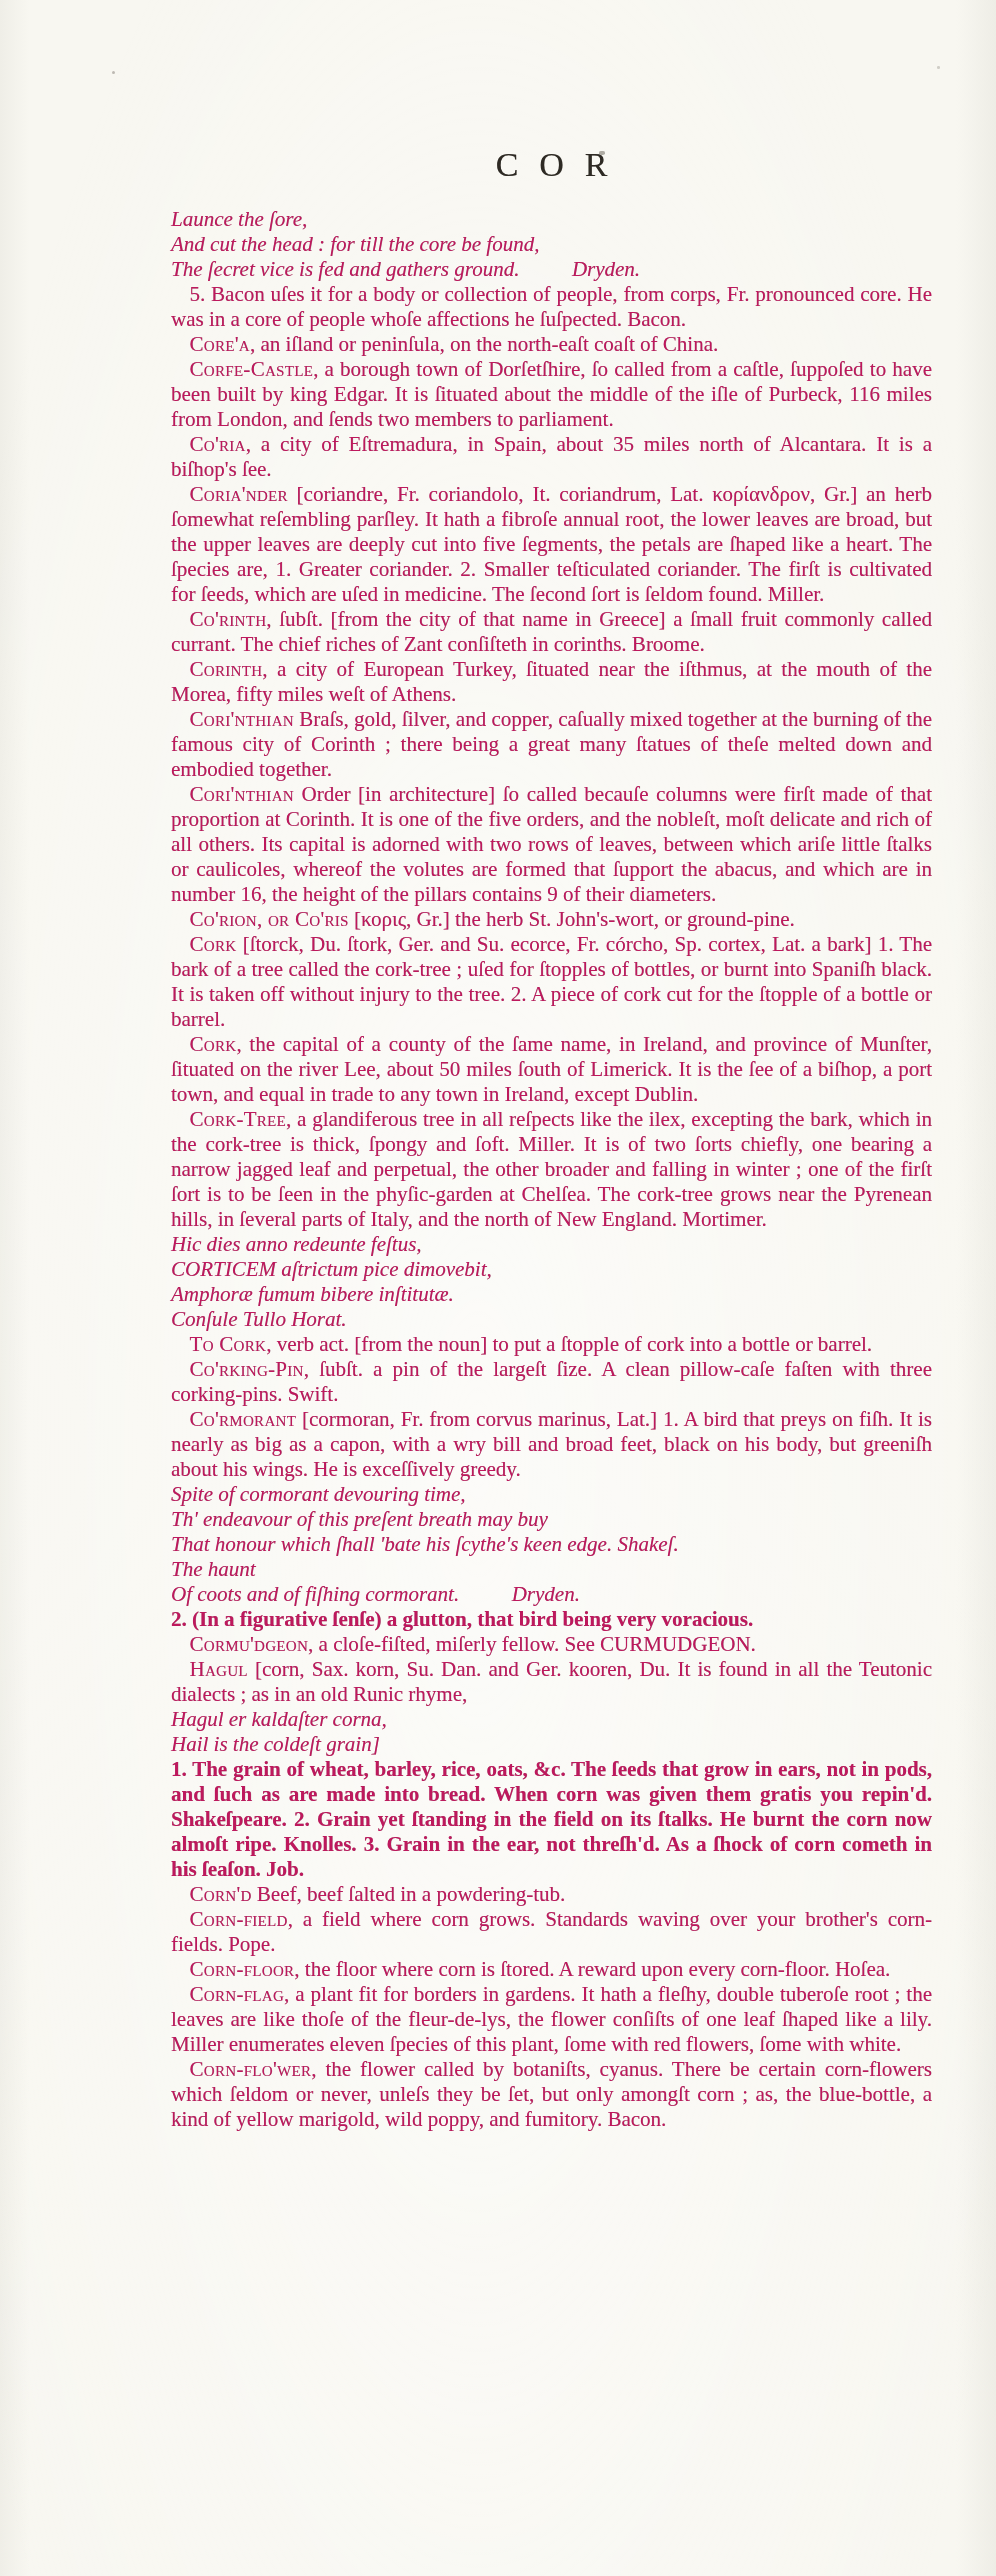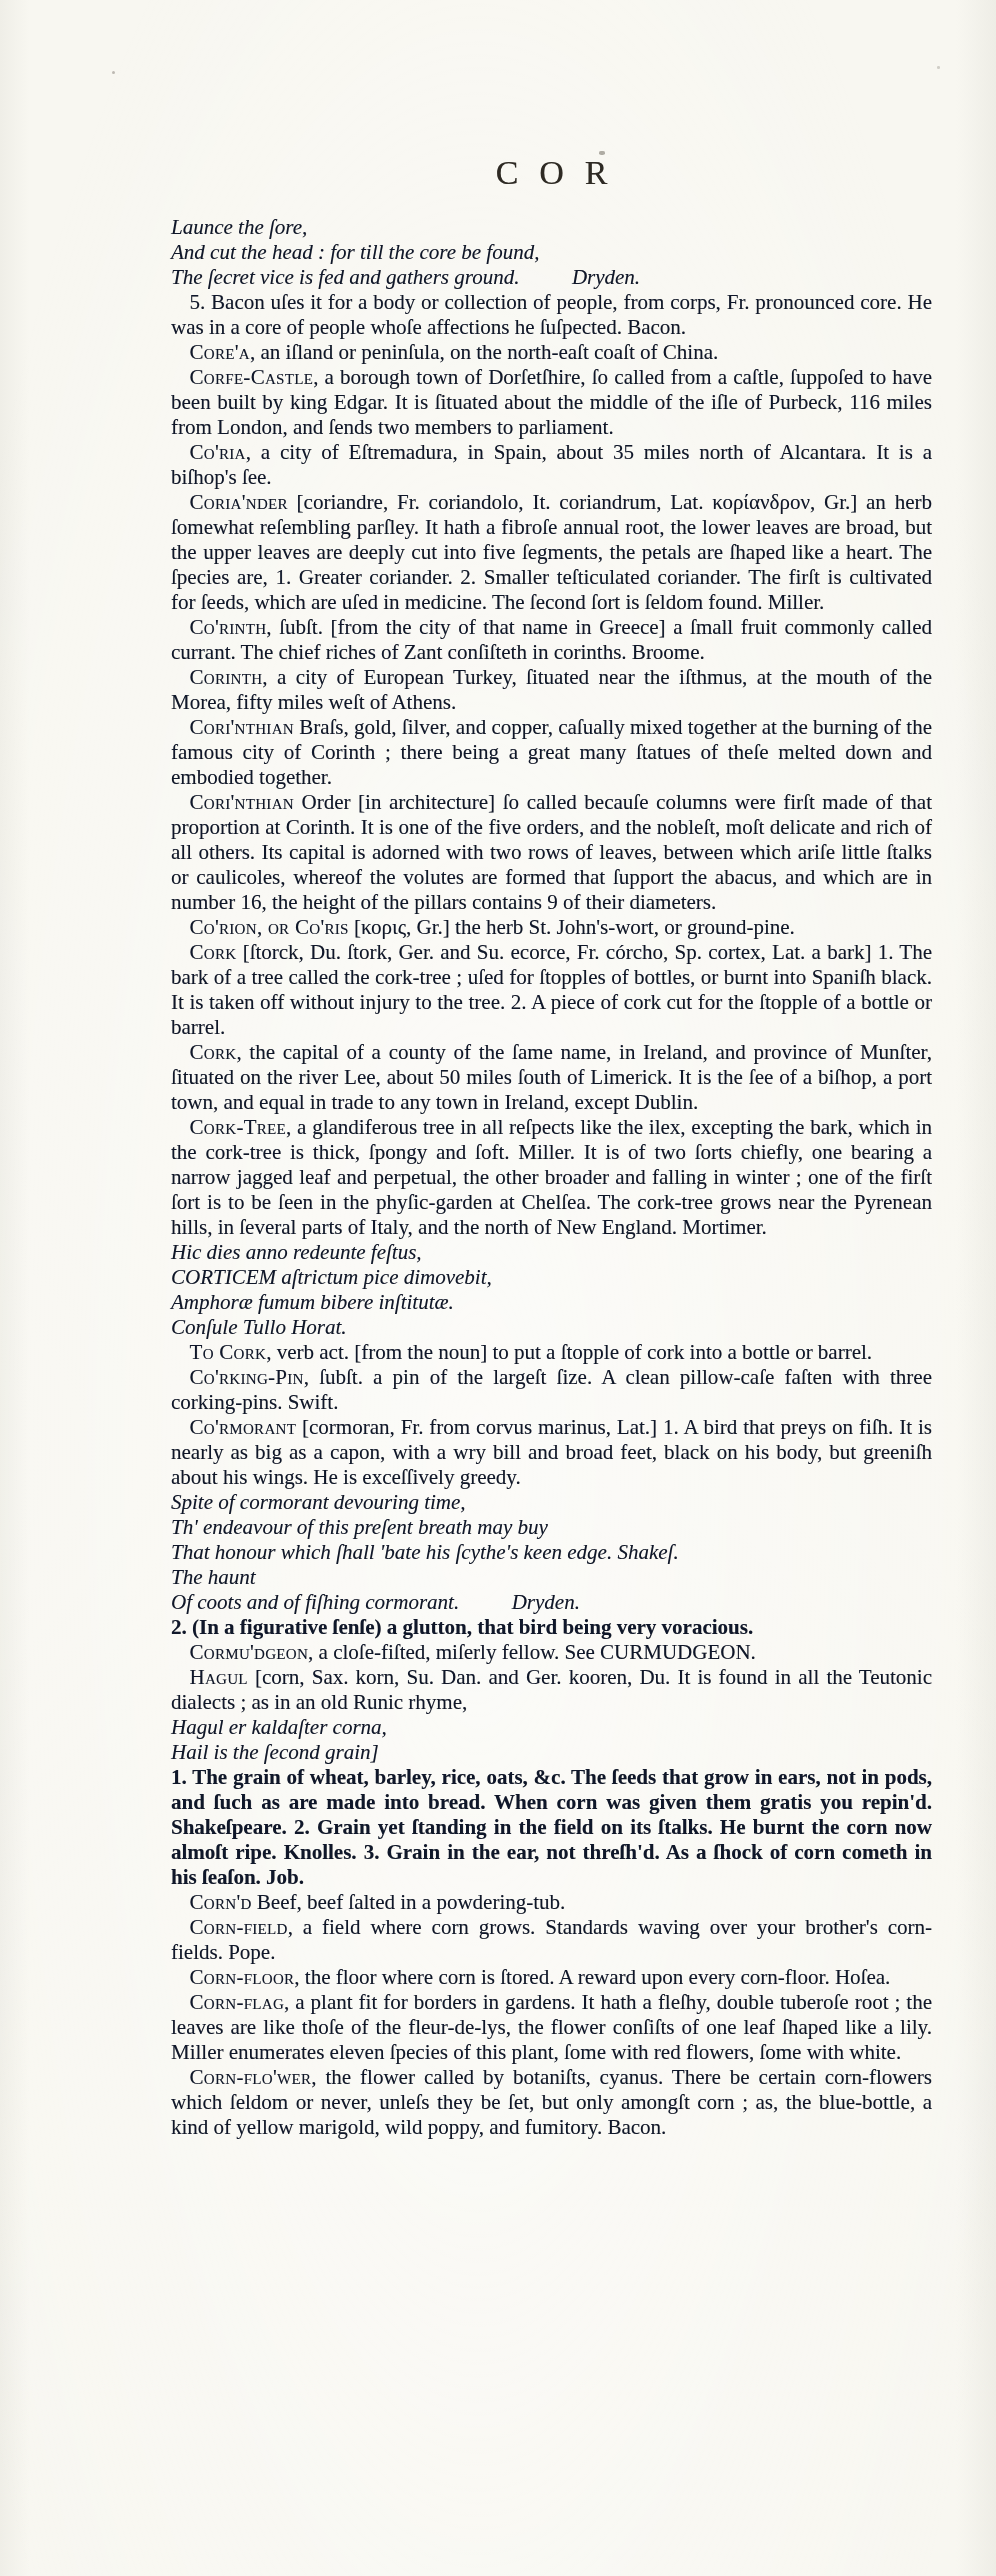--- a/index.html
+++ b/index.html
@@ -9,26 +9,26 @@
     background-image:
       radial-gradient(ellipse 773px 2370px at 48% 45%, rgba(255,255,255,0.55), rgba(255,255,255,0) 75%),
       linear-gradient(90deg, #efeee7 0%, #f8f7f1 3%, #f8f7f1 96%, #eeede6 100%),
       linear-gradient(180deg, #f2f1ea 0%, #f8f7f1 2%, #f8f7f1 97%, #f0efe8 100%);
     font-family:"Liberation Serif","DejaVu Serif",serif;
     color:#37332b;
   }
   .text-block { position:absolute; left:171px; top:138px; width:761px; }
   .running-head {
     text-align:center; font-size:34px; letter-spacing:6.2px; padding-left:6.2px;
-    margin:16px 0 23px 0; color:#2e2a24;
+    margin:8px 0 23px 0; color:#2e2a24;
     text-shadow:0.2px 0.2px 0.4px rgba(46,42,36,0.45);
   }
   p.para {
     margin:0; font-size:21px; line-height:25px; text-align:justify;
-    white-space:pre-wrap; color:#0f172a;
+    white-space:pre-wrap; color:#be185d;
     text-shadow:0.2px 0.2px 0.4px rgba(55,49,42,0.40);
   }
   .entry { text-indent:18.5px; }
   .cont  { text-indent:0;font-weight:bold; }
   .verse { margin-left:61px; text-align:left; text-indent:0; font-style:italic; }
   .verse-latin { margin-left:81px; text-align:left; text-indent:0; font-style:italic; }
   .attrib { text-align:center; font-style:italic; }
   .hw { font-variant:small-caps; letter-spacing:0.3px; }
   .speck { position:absolute; background:rgba(70,62,52,0.55); border-radius:50%; }
   .s1 { left:112px;  top:71px;  width:3.1px;  height:3.1px; opacity:.6; }
@@ -76,21 +76,21 @@
 Th' endeavour of this preſent breath may buy
 That honour which ſhall 'bate his ſcythe's keen edge. Shakeſ.
 The haunt
 Of coots and of fiſhing cormorant.          Dryden.</p>
   <p class="para cont">2. (In a figurative ſenſe) a glutton, that bird being very voracious.</p>
 
   <p class="para entry"><span class="hw">Cormu'dgeon</span><span>, a cloſe-fiſted, miſerly fellow. See CURMUDGEON.</span></p>
   <p class="para entry"><span class="hw">Hagul</span><span> [corn, Sax. korn, Su. Dan. and Ger. kooren, Du. It is found in all the Teutonic dialects ; as in an old Runic rhyme,</span></p>
 
   <p class="para verse">Hagul er kaldaſter corna,
-Hail is the ſecond grain]</p>
+Hail is the coldeſt grain]</p>
   <p class="para cont">1. The grain of wheat, barley, rice, oats, &amp;c. The ſeeds that grow in ears, not in pods, and ſuch as are made into bread. When corn was given them gratis you repin'd. Shakeſpeare. 2. Grain yet ſtanding in the field on its ſtalks. He burnt the corn now almoſt ripe. Knolles. 3. Grain in the ear, not threſh'd. As a ſhock of corn cometh in his ſeaſon. Job.</p>
 
   <p class="para entry"><span class="hw">Corn'd</span><span> Beef, beef ſalted in a powdering-tub.</span></p>
   <p class="para entry"><span class="hw">Corn-field</span><span>, a field where corn grows. Standards waving over your brother's corn-fields. Pope.</span></p>
   <p class="para entry"><span class="hw">Corn-floor</span><span>, the floor where corn is ſtored. A reward upon every corn-floor. Hoſea.</span></p>
   <p class="para entry"><span class="hw">Corn-flag</span><span>, a plant fit for borders in gardens. It hath a fleſhy, double tuberoſe root ; the leaves are like thoſe of the fleur-de-lys, the flower conſiſts of one leaf ſhaped like a lily. Miller enumerates eleven ſpecies of this plant, ſome with red flowers, ſome with white.</span></p>
   <p class="para entry"><span class="hw">Corn-flo'wer</span><span>, the flower called by botaniſts, cyanus. There be certain corn-flowers which ſeldom or never, unleſs they be ſet, but only amongſt corn ; as, the blue-bottle, a kind of yellow marigold, wild poppy, and fumitory. Bacon.</span></p>
 </div>
 
 

